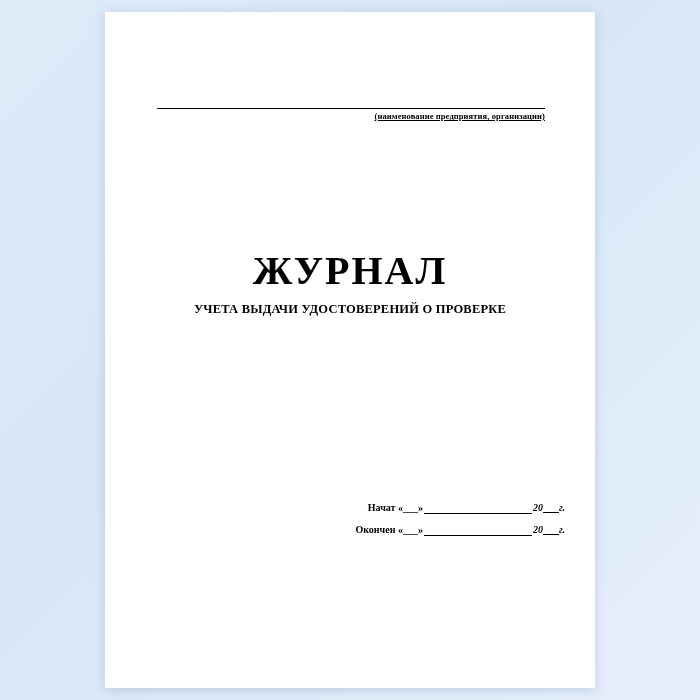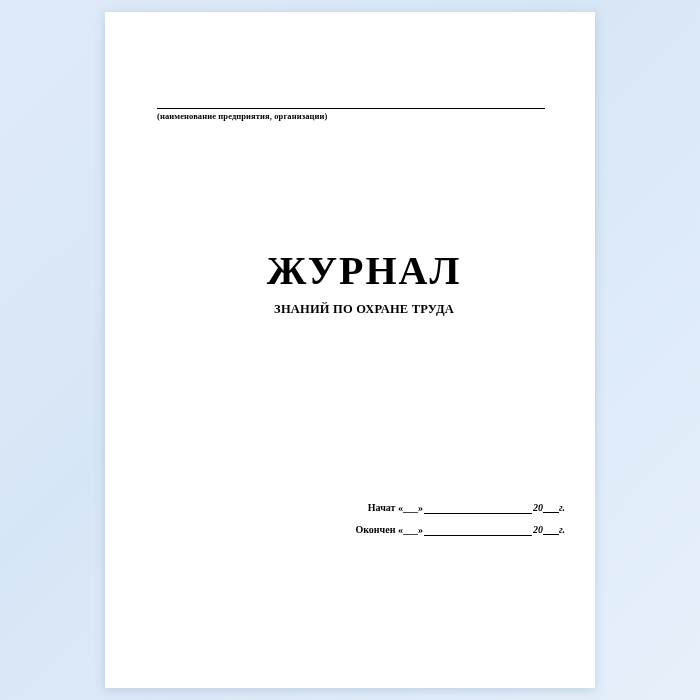--- a/index.html
+++ b/index.html
@@ -26,36 +26,37 @@
     width: 490px;
     height: 676px;
     background: #ffffff;
     box-shadow: 0 2px 10px rgba(80,110,150,0.25);
   }
   .org-block {
     position: absolute;
     left: 52px;
     top: 78px;
     width: 388px;
-    text-align: left;
+    text-align: right;
+    text-decoration: underline;
   }
   .org-line {
     border-bottom: 1px solid #000;
     height: 18px;
   }
   .org-caption {
     font-size: 8.5px;
     font-weight: bold;
     letter-spacing: 0.1px;
     margin-top: 2px;
     color: #000;
   }
   .title-block {
     position: absolute;
-    left: 44px;
+    left: 30px;
     top: 238px;
     width: 430px;
     text-align: center;
   }
   .title-main {
     font-size: 40px;
     font-weight: bold;
     letter-spacing: 2px;
     line-height: 1.05;
     color: #000;
@@ -112,21 +113,21 @@
   <div class="sheet">
 
     <div class="org-block">
       <div class="org-line"></div>
       <div class="org-caption">(наименование предприятия, организации)</div>
     </div>
 
     <div class="title-block">
       <div class="title-main">ЖУРНАЛ</div>
       <div class="title-sub">
-        <div>ЗНАНИЙ ПО ОХРАНЕ ТРУДА</div>
+        <div>УЧЕТА ВЫДАЧИ УДОСТОВЕРЕНИЙ О ПРОВЕРКЕ</div>
       </div>
     </div>
 
     <div class="dates-block">
       <div class="date-row">
         <span class="date-label">Начат «___»</span>
         <span class="date-fill"></span>
         <span class="date-year"><span>20</span><span class="yr-line"></span><span>г.</span></span>
       </div>
       <div class="date-row">

